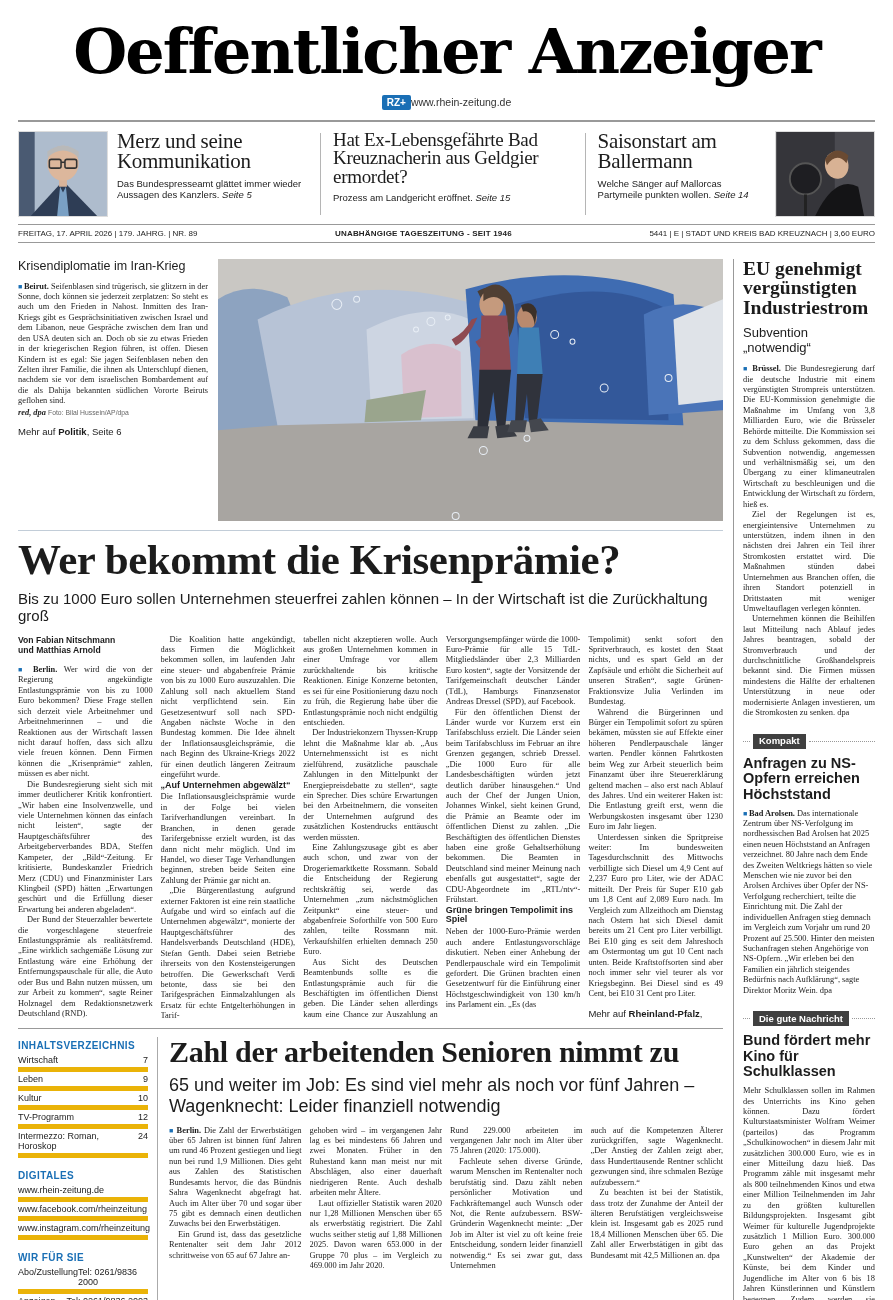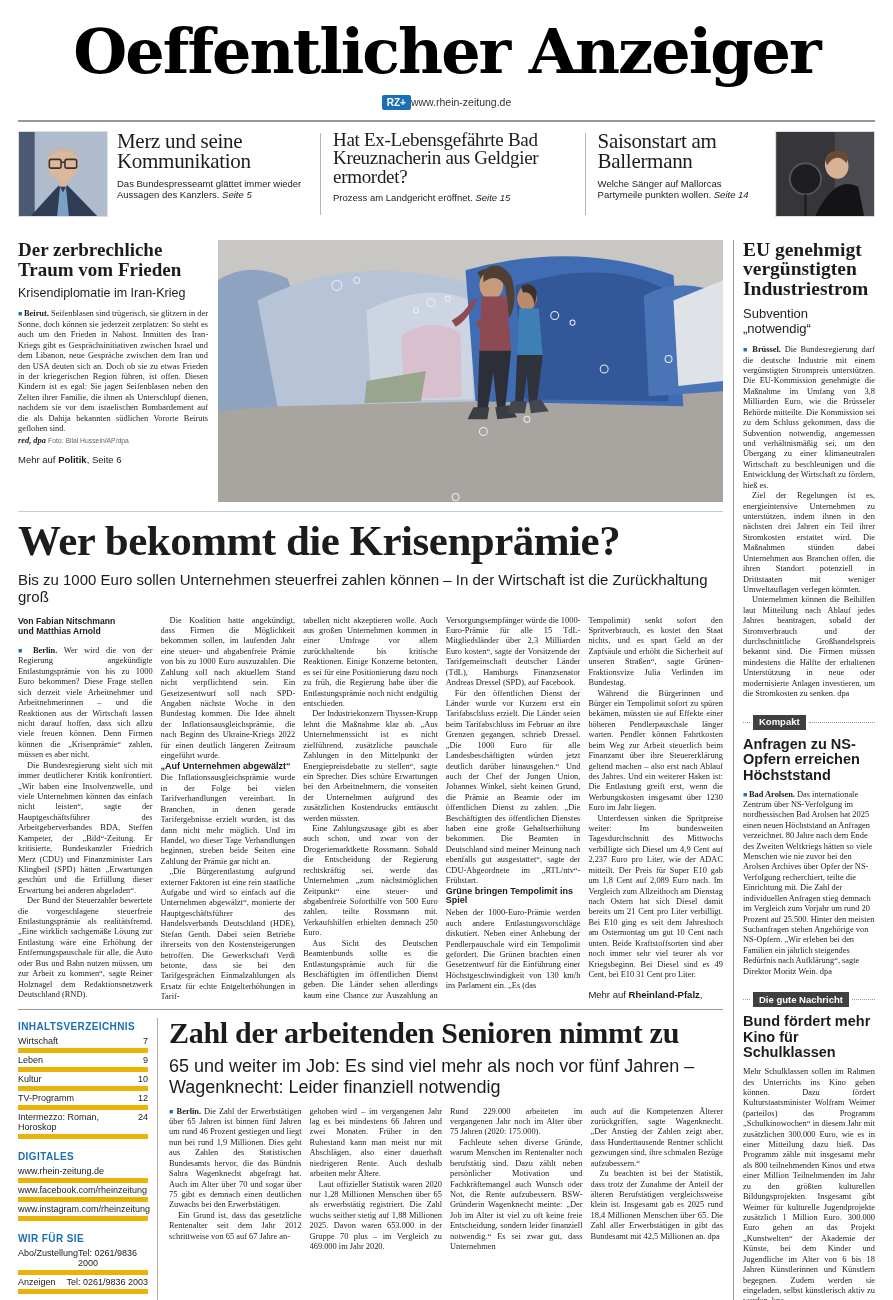--- a/index.html
+++ b/index.html
@@ -176,27 +176,31 @@
         <rect x="60" width="40" height="86" fill="#4a4a50"></rect>
         <circle cx="30" cy="48" r="16" fill="#1e1e22" stroke="#555" stroke-width="2"></circle>
         <line x1="30" y1="64" x2="30" y2="86" stroke="#222" stroke-width="3"></line>
         <ellipse cx="62" cy="34" rx="12" ry="14" fill="#d8b294" transform="rotate(-12 62 34)"></ellipse>
         <path d="M50 28 Q60 12 74 24 L72 32 Q62 20 52 34 Z" fill="#6a4a32"></path>
         <path d="M40 86 Q60 44 84 56 L90 86 Z" fill="#141416"></path>
       </svg>
     </div>
   </div>
 
+  <div class="dateline">
+    <span>FREITAG, 17. APRIL 2026 | 179. JAHRG. | NR. 89</span>
+    <span class="center">UNABHÄNGIGE TAGESZEITUNG - SEIT 1946</span>
+    <span>5441 | E | STADT UND KREIS BAD KREUZNACH | 3,60 EURO</span>
+  </div>
 
   <div class="content">
     <div class="left-zone">
 
       <div class="top-row">
         <article class="lead-story">
-          <h2>Der zerbrechliche Traum vom Frieden</h2>
           <div class="lead-sub">Krisendiplomatie im Iran-Krieg</div>
           <div>
               <p class="body-p"><span class="dateline-marker">■ </span><strong>Beirut. </strong>Seifenblasen sind trügerisch, sie glitzern in der Sonne, doch können sie jederzeit zerplatzen: So steht es auch um den Frieden in Nahost. Inmitten des Iran-Kriegs gibt es Gesprächsinitiativen zwischen Israel und dem Libanon, neue Gespräche zwischen dem Iran und den USA deuten sich an. Doch ob sie zu etwas Frieden in der kriegerischen Region führen, ist offen. Diesen Kindern ist es egal: Sie jagen Seifenblasen neben den Zelten ihrer Familie, die ihnen als Unterschlupf dienen, nachdem sie vor dem israelischen Bombardement auf die als Dahija bekannten südlichen Vororte Beiruts geflohen sind.</p>
             </div>
           <div class="credit-line"><b>red, dpa</b> <span class="photo-credit">Foto: Bilal Hussein/AP/dpa</span></div>
           <div class="more-line"><span>Mehr auf </span><b>Politik</b><span>, Seite 6</span></div>
         </article>
 
         <div class="main-photo">
           <svg viewBox="0 0 510 260" preserveAspectRatio="none">

